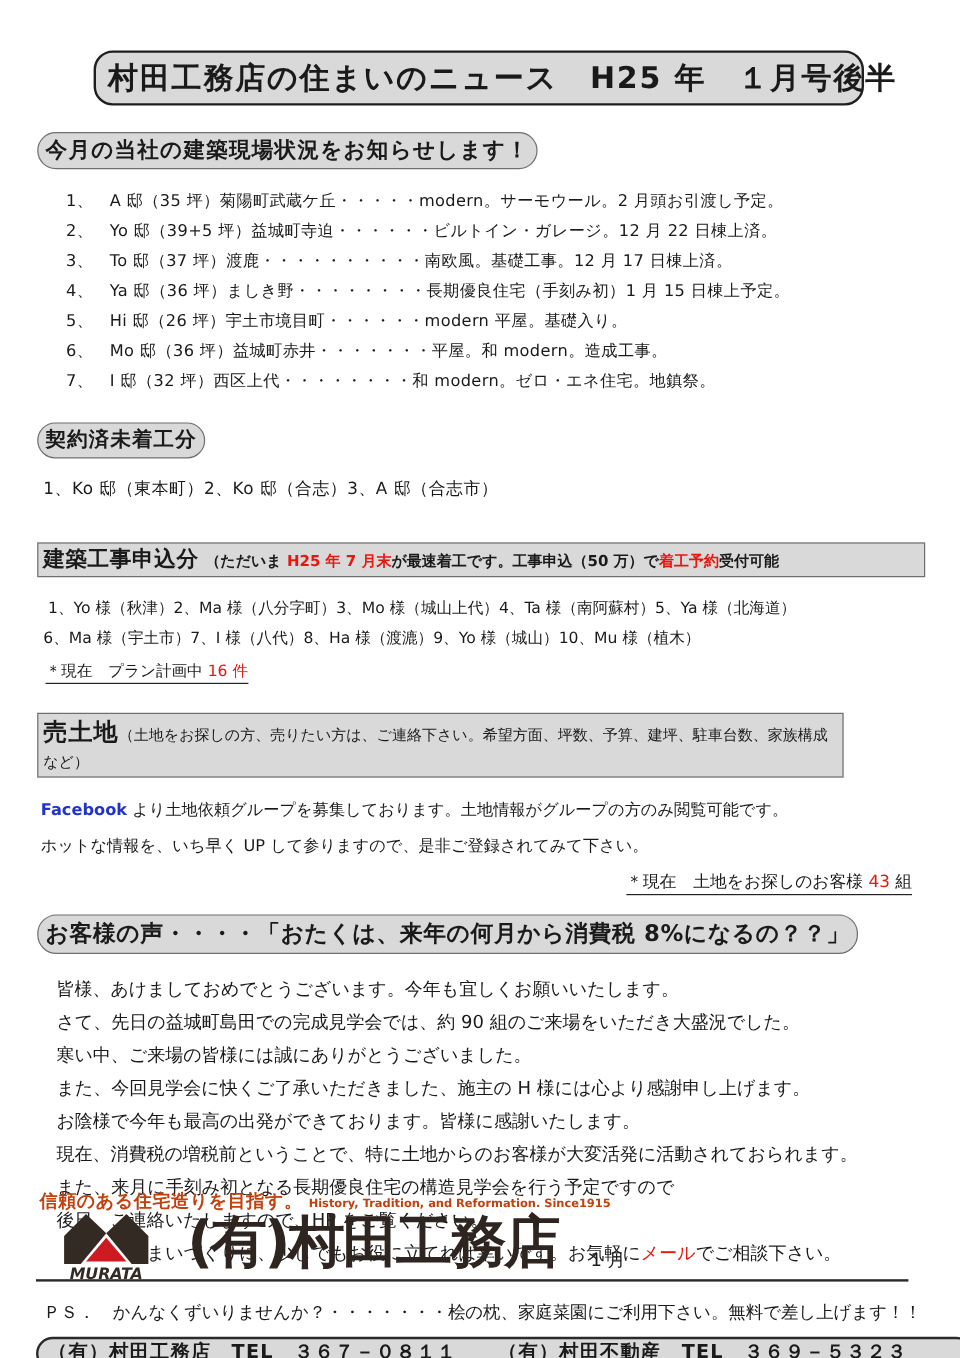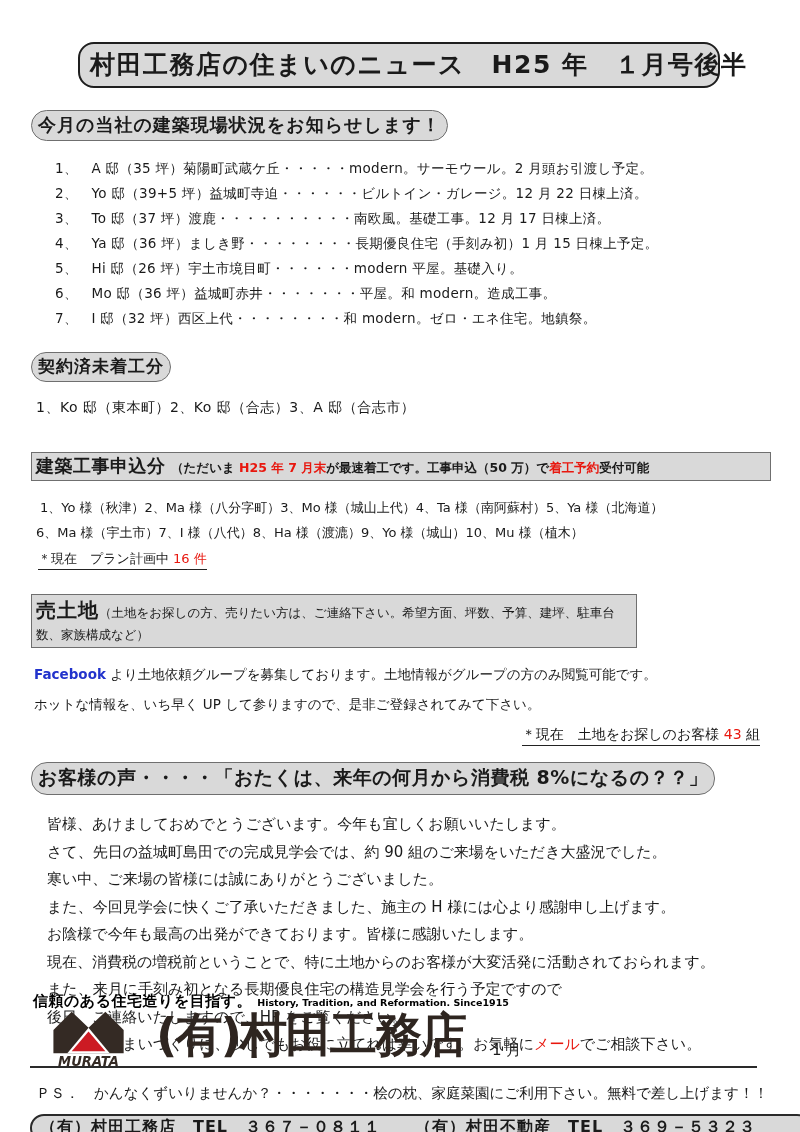--- a/index.html
+++ b/index.html
@@ -36,21 +36,21 @@
   .order-box .note { font-size:12.5px; }
   .red { color:#e8170e; }
   .blue { color:#2233cc; font-weight:bold; }
 
   .cust-line { margin:0 0 0 36px; font-size:13px; line-height:25px; white-space:nowrap; }
   .cust-first { margin-top:14px;margin-left:40px; }
   .plan-note { margin:5px 0 0 38px; font-size:13px; }
   .uline { display:inline-block; border-bottom:1.5px solid #222; padding-bottom:1px; }
 
   .land-box {
-    margin:24px 28px 0 31px; width:606px;
+    margin:24px 28px 0 31px; width:672px;
     border:1px solid #6f6f6f; background:#d9d9d9;
     padding:2px 3px 3px 4px; white-space:nowrap;
   }
   .land-box .big { font-size:20px; font-weight:bold; letter-spacing:1px; }
   .land-box .note { font-size:12.5px; }
 
   .land-line { margin:18px 0 0 34px; font-size:13.5px; }
   .land-line2 { margin:12px 0 0 34px; font-size:13.5px; }
   .land-note { margin:12px 40px 0 0; font-size:14px; text-align:right; }
 
@@ -62,21 +62,21 @@
   .ps-line { margin:25px 0 0 36px; font-size:14.5px; white-space:nowrap; }
 
   .phone-box {
     margin:11px 26px 0 30px; width:781px;
     border:2px solid #2a2a2a; background:#d9d9d9;
     font-size:16px; font-weight:bold; letter-spacing:1px;
     padding:1px 6px 2px 8px; white-space:nowrap;
   }
   .search-line { margin:6px 0 0 30px; font-size:14.5px; font-weight:bold; white-space:nowrap; }
 
-  .slogan { position:absolute; left:33px; top:991px; white-space:nowrap; color:#000000; }
+  .slogan { position:absolute; left:33px; top:991px; white-space:nowrap; color:#c2410c; }
   .slogan .jp { font-size:15px; font-weight:bold; letter-spacing:0.5px; }
   .slogan .en { font-size:9.5px; font-weight:bold; }
 
   .logo-icon { position:absolute; left:31px; top:1008px; }
   .logo-text {
     position:absolute; left:156px; top:1004px;
     font-size:47px; font-weight:800; letter-spacing:-2px; color:#2e2520;
     white-space:nowrap;
   }
   .month-label { position:absolute; left:492px; top:1041px; font-size:15px; }

